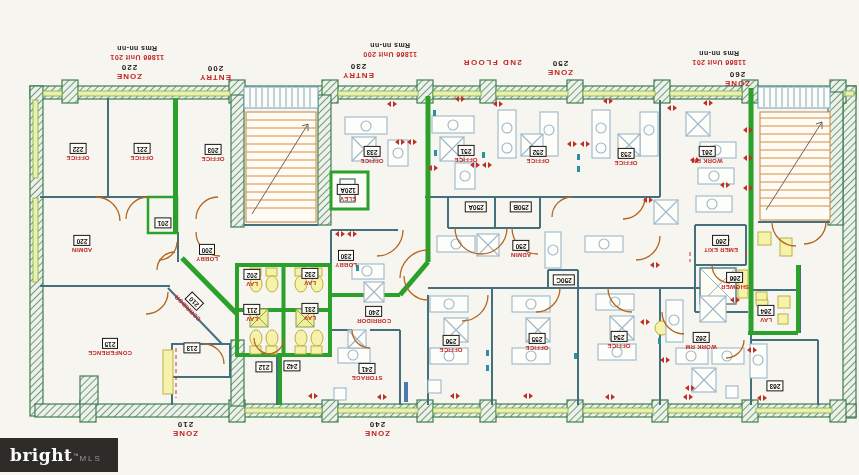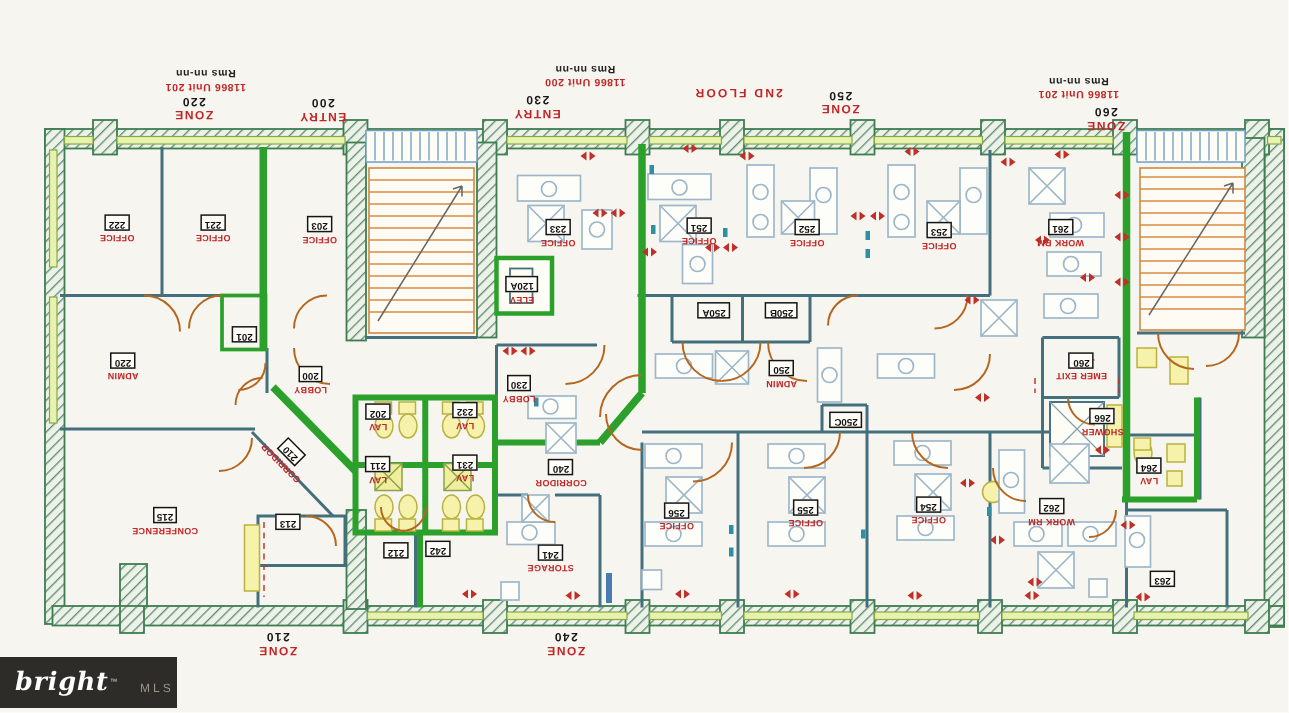--- a/index.html
+++ b/index.html
@@ -17,23 +17,23 @@
   .zword{color:#c12626;white-space:nowrap;}
   .znum{color:#1a1a1a;white-space:nowrap;}
   .unit-label{position:absolute;display:flex;flex-direction:column;align-items:center;
       transform:translate(-50%,-50%) rotate(180deg);line-height:1.25;font-weight:bold;font-size:7px;}
   .ul1{color:#c12626;white-space:nowrap;letter-spacing:.4px;}
   .ul2{color:#222;white-space:nowrap;letter-spacing:.4px;}
   .floor-label{position:absolute;transform:translate(-50%,-50%) rotate(180deg);
       color:#c12626;font-weight:bold;font-size:8px;letter-spacing:1.5px;white-space:nowrap;}
   .watermark{position:absolute;left:0;top:438px;width:118px;height:34px;background:#2d2c28;
       display:flex;align-items:center;padding-left:10px;box-sizing:border-box;}
-  .wm-brand{font-family:"DejaVu Serif",serif;color:#fdfdfd;font-size:17px;font-weight:600;letter-spacing:.5px;font-style:italic;}
+  .wm-brand{font-family:"DejaVu Serif",serif;color:#fdfdfd;font-size:17px;font-weight:600;letter-spacing:.5px;}
   .wm-tm{color:#cfcfcf;font-size:5px;vertical-align:top;margin-left:1px;}
-  .wm-mls{color:#97948c;font-size:8px;letter-spacing:2px;margin-left:15px;margin-top:6px;}
+  .wm-mls{color:#97948c;font-size:8px;letter-spacing:2px;margin-left:1px;margin-top:6px;}
 </style>
 </head>
 <body>
 
 <div id="canvas">
 
 <svg id="plansvg" width="859" height="475" viewBox="0 0 859 475">
   <defs>
     <pattern id="h" width="5" height="5" patternUnits="userSpaceOnUse" patternTransform="rotate(45)">
       <rect width="5" height="5" fill="#eef2e6"></rect>

